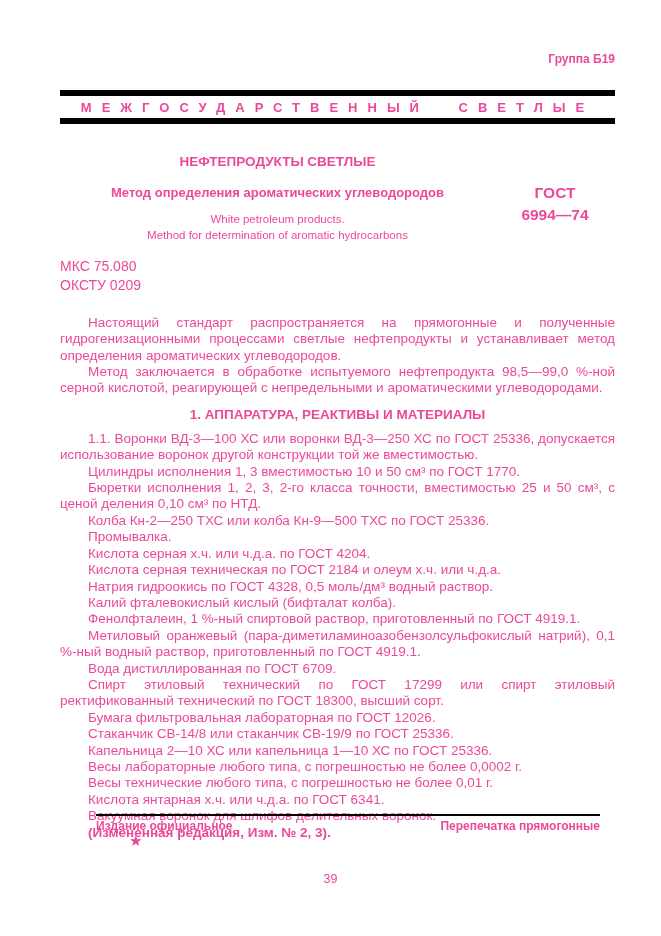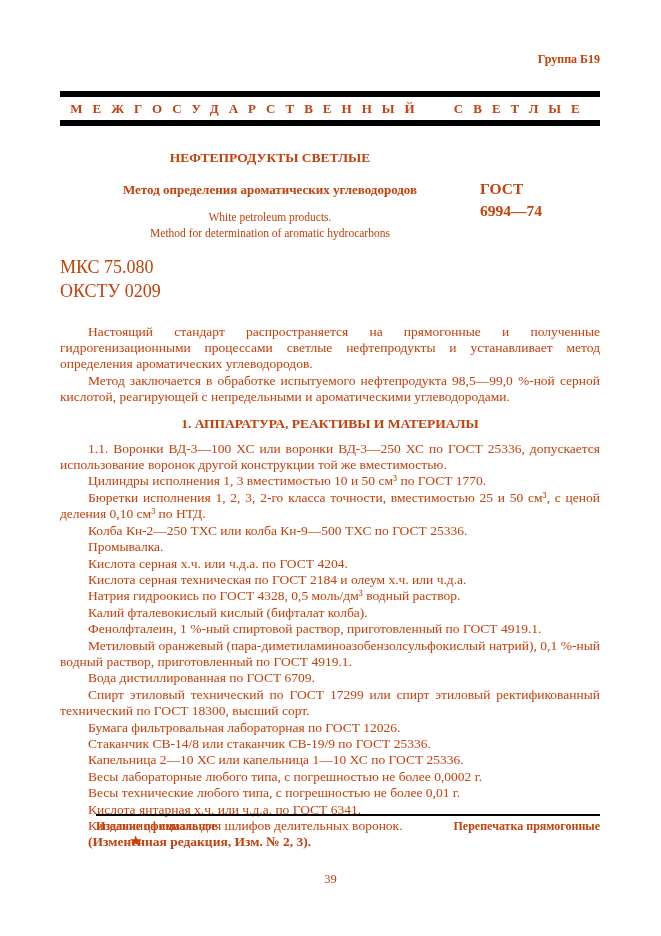--- a/index.html
+++ b/index.html
@@ -1,54 +1,55 @@
 <!DOCTYPE html>
 <html lang="ru"><head>
 <meta charset="utf-8">
 <style>
   html,body{margin:0;padding:0;background:#ffffff;}
   .page{
     position:relative;
     width:661px;height:936px;
     background:#ffffff;
-    color:#c2410c;
-    font-family:Liberation Serif, serif;
+    color:#ec4899;
+    font-family:Liberation Sans, sans-serif;
     box-sizing:border-box;
-    padding:52px 61px 0 60px;
+    padding:52px 46px 0 60px;
     overflow:hidden;
   }
   .group-line{
     text-align:right;
     font-weight:bold;
     font-size:12px;
     margin-bottom:24px;
   }
   .banner .bar{height:6px;background:#000;}
   .banner-text{
     font-weight:bold;
     font-size:13px;
     letter-spacing:10px;
     word-spacing:16px;
     text-align:center;
     white-space:nowrap;
     padding:4px 0 3px 0;
   }
-  .title-row{display:flex;margin-top:22px;}
+  .title-row{display:flex;margin-top:28px;}
   .title-left{flex:1;text-align:center;}
   .doc-title{font-weight:bold;font-size:13.5px;margin-top:2px;margin-bottom:16px;}
   .doc-subtitle{font-weight:bold;font-size:13px;margin-bottom:12px;}
   .doc-en{font-size:11.5px;line-height:1.35;}
   .gost-block{
     width:120px;
     padding-top:30px;
     font-weight:bold;
     font-size:15.5px;
+    text-align:center;
     line-height:1.4;
   }
-  .codes{margin-top:14px;font-size:18px;line-height:1.35;}
+  .codes{margin-top:14px;font-size:14px;line-height:1.35;}
   .date-line{text-align:right;font-weight:bold;font-size:13px;margin-top:16px;}
   .underline{text-decoration:underline;}
   .body{margin-top:20px;}
   .body p{
     margin:0;
     text-indent:28px;
     text-align:justify;
     font-size:13.5px;
     line-height:16.4px;
   }
@@ -130,21 +131,21 @@
     <p>Фенолфталеин, 1 %-ный спиртовой раствор, приготовленный по ГОСТ 4919.1.</p>
     <p>Метиловый оранжевый (пара-диметиламиноазобензолсульфокислый натрий), 0,1 %-ный водный раствор, приготовленный по ГОСТ 4919.1.</p>
     <p>Вода дистиллированная по ГОСТ 6709.</p>
     <p>Спирт этиловый технический по ГОСТ 17299 или спирт этиловый ректификованный технический по ГОСТ 18300, высший сорт.</p>
     <p>Бумага фильтровальная лабораторная по ГОСТ 12026.</p>
     <p>Стаканчик СВ-14/8 или стаканчик СВ-19/9 по ГОСТ 25336.</p>
     <p>Капельница 2—10 ХС или капельница 1—10 ХС по ГОСТ 25336.</p>
     <p>Весы лабораторные любого типа, с погрешностью не более 0,0002 г.</p>
     <p>Весы технические любого типа, с погрешностью не более 0,01 г.</p>
     <p>Кислота янтарная х.ч. или ч.д.а. по ГОСТ 6341.</p>
-    <p>Капельница смазка для шлифов делительных воронок.</p>
+    <p>Вакуумная воронок для шлифов делительных воронок.</p>
     <p class="bold">(Измененная редакция, Изм. № 2, 3).</p>
   </div>
 
   <div class="footer">
     <div class="footer-rule"></div>
     <div class="footer-row">
       <span>Издание официальное</span>
       <span>Перепечатка прямогонные</span>
     </div>
     <div class="star">★</div>

